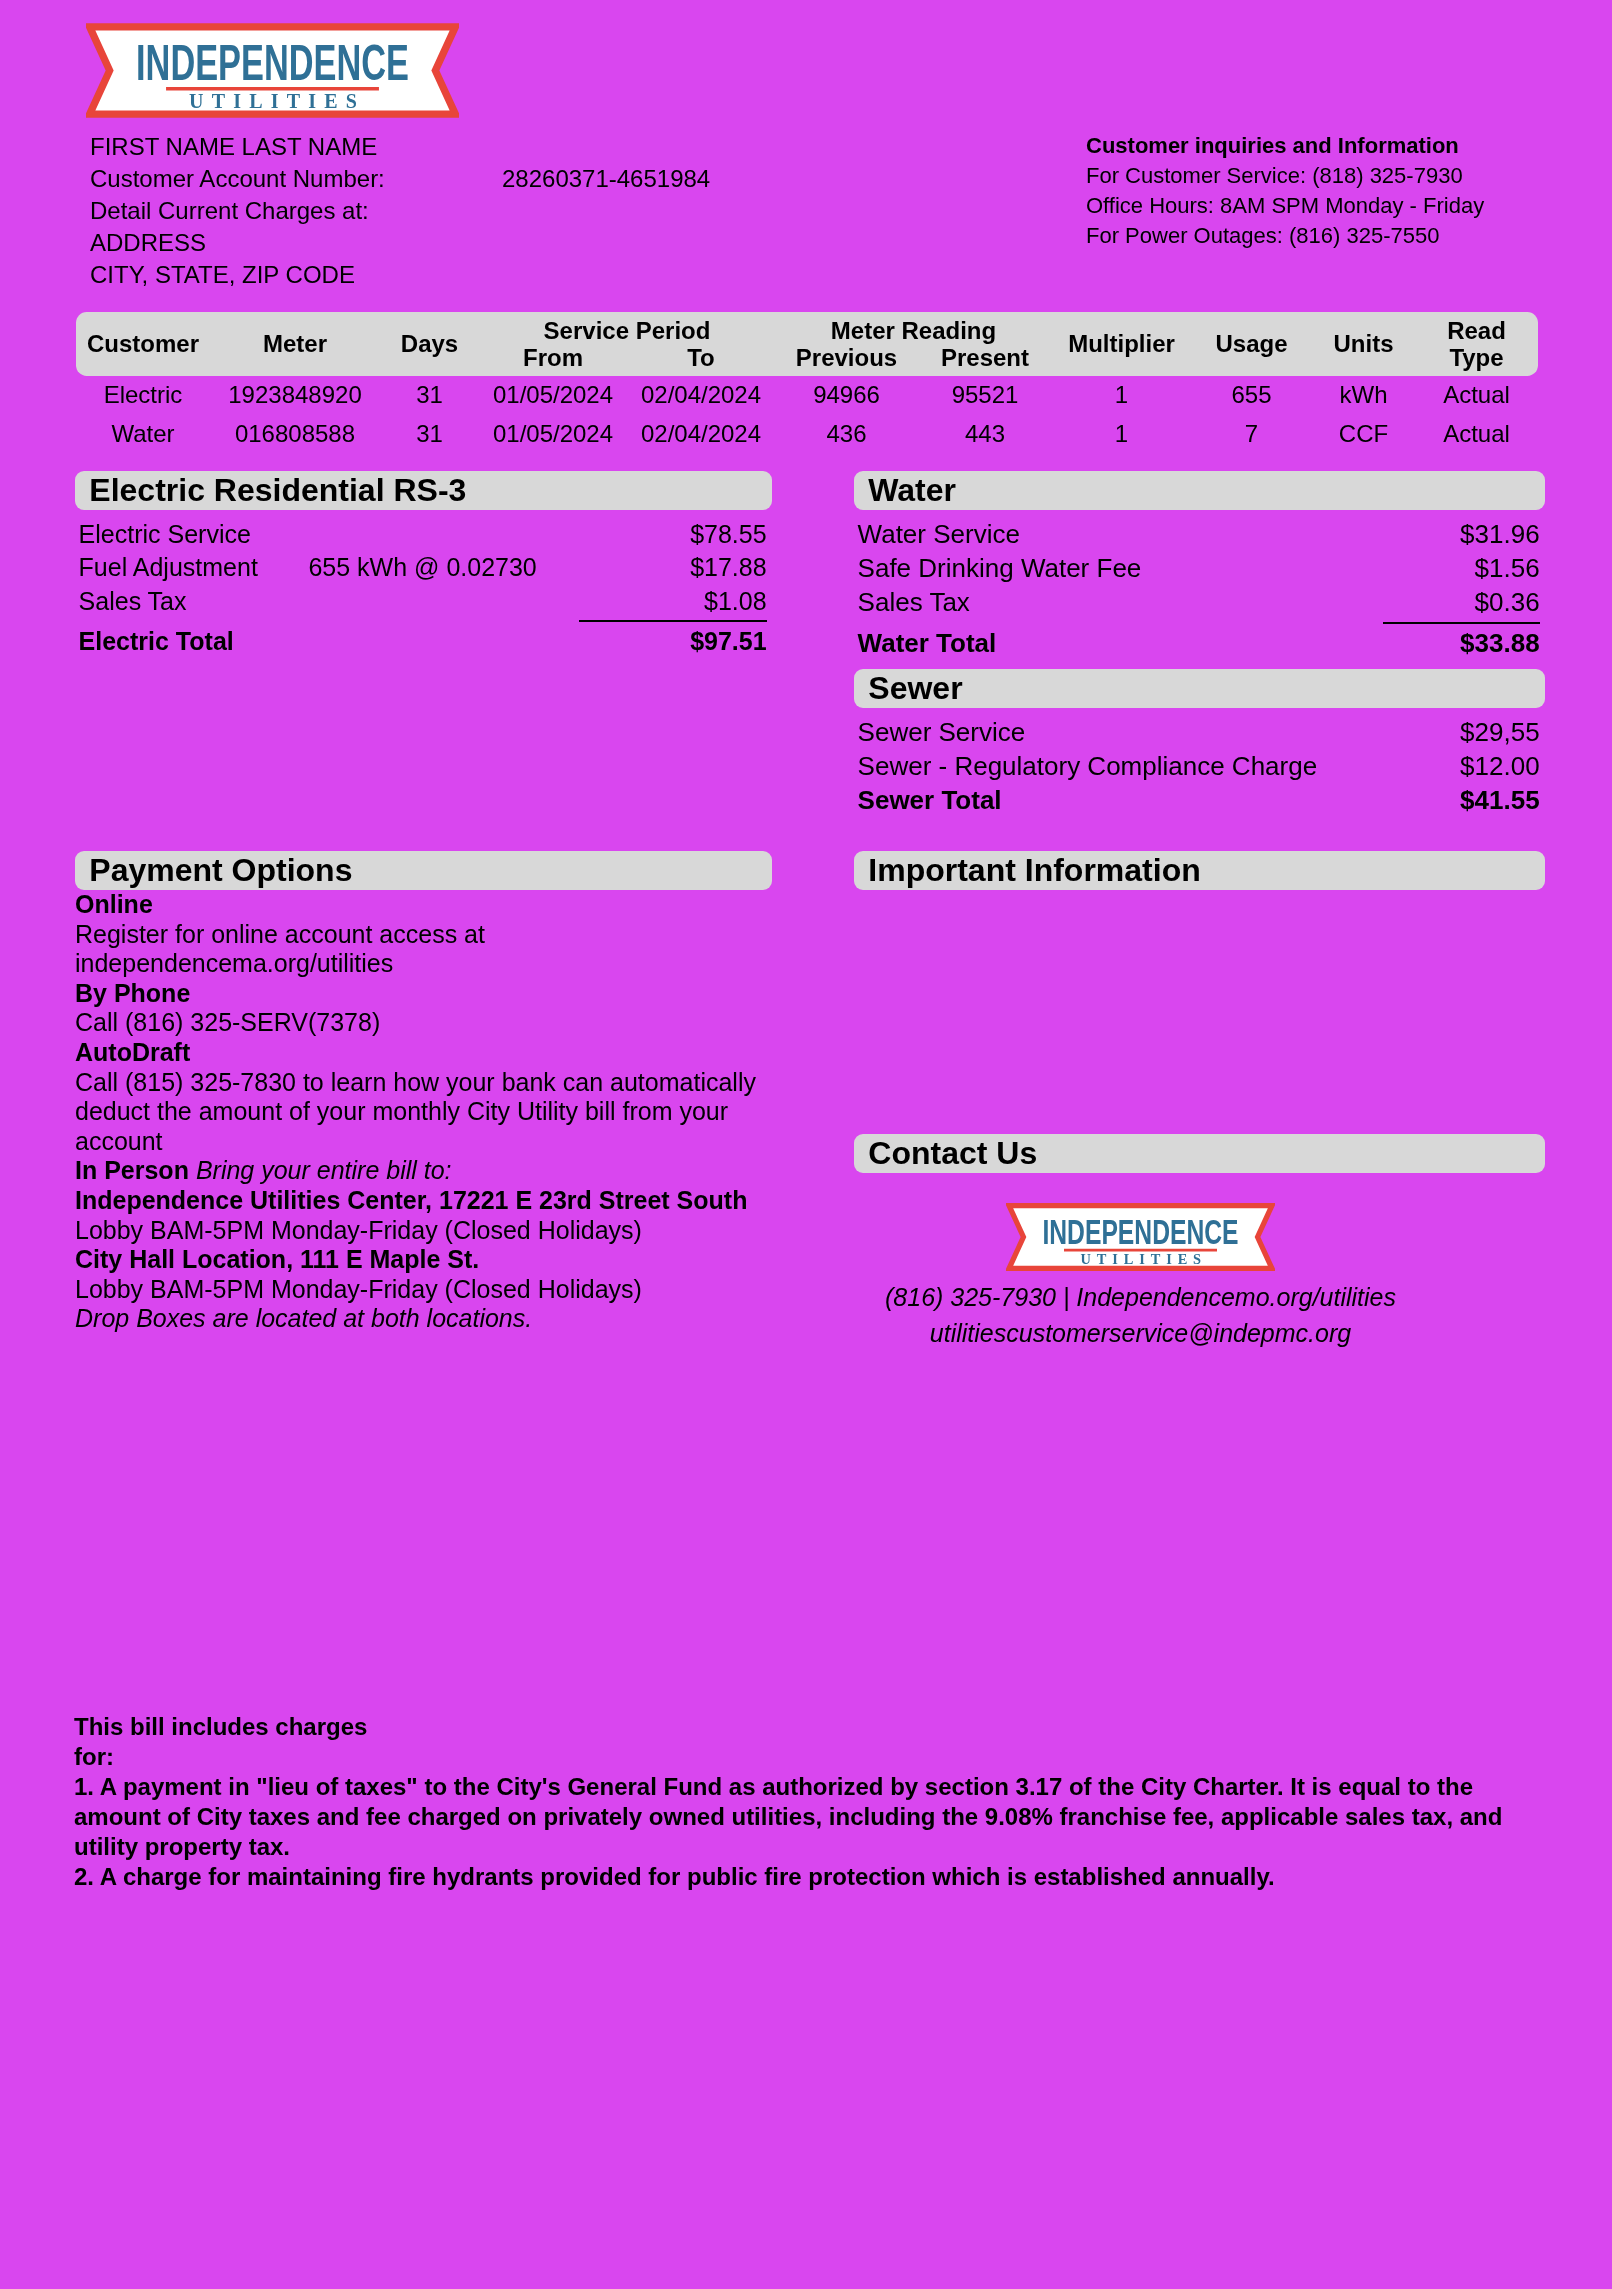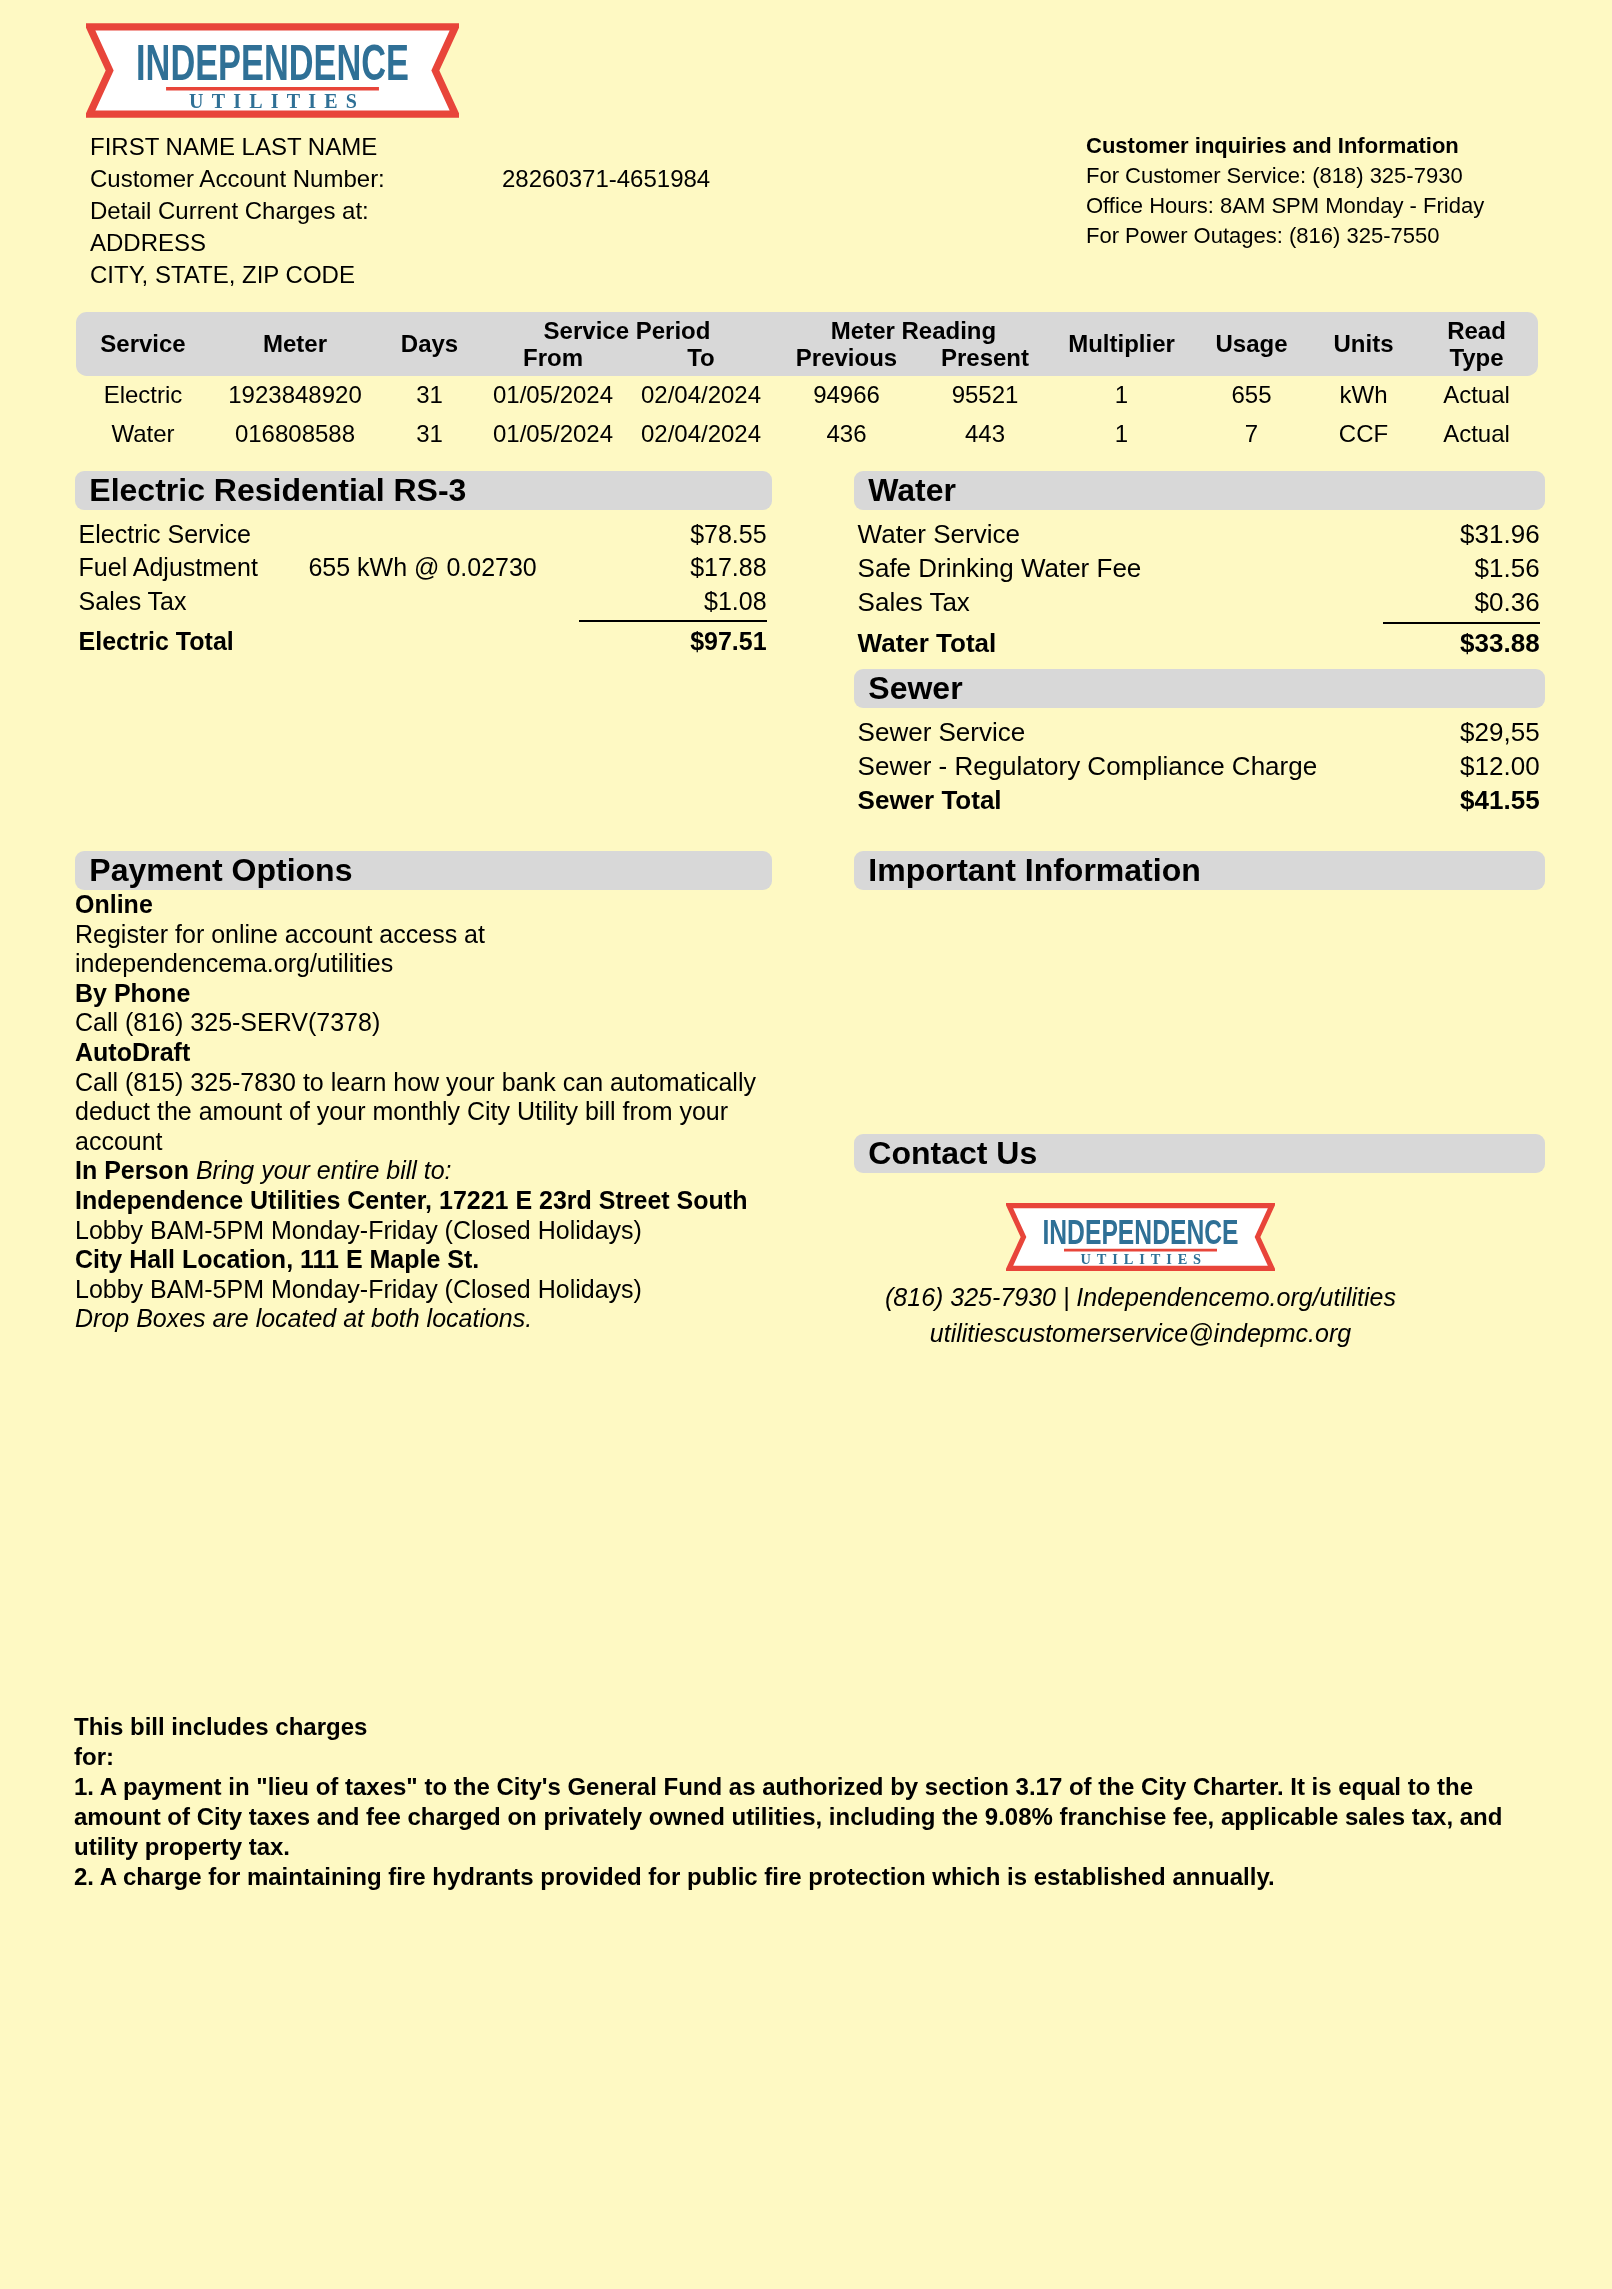--- a/index.html
+++ b/index.html
@@ -1,17 +1,17 @@
 <!DOCTYPE html>
 <html style="font-size:14.3px"><head>
 <meta charset="utf-8">
 <style>
   html,body{margin:0;padding:0;background:#fff;}
   .page{
-    position:relative;width:1612px;height:2289px;background:#fef9c3;
+    position:relative;width:1612px;height:2289px;background:#d946ef;
     font-family:"Liberation Sans","DejaVu Sans",sans-serif;color:#000;overflow:hidden;
   }
   .abs{position:absolute;}
 
   
   #logo-main{left:86px;top:23px;width:373px;height:95px;}
 
   
   #customer{left:90px;top:131px;font-size:24px;line-height:32px;}
   .acct-row{display:flex;}
@@ -96,21 +96,21 @@
 
   <div id="inquiries" class="abs">
     <div class="inq-title">Customer inquiries and Information</div>
     <div>For Customer Service: (818) 325-7930</div>
     <div>Office Hours: 8AM SPM Monday - Friday</div>
     <div>For Power Outages: (816) 325-7550</div>
   </div>
 
   <div id="usage" class="abs">
     <div class="ugrid uhead">
-      <div class="c col1 rowspan">Service</div>
+      <div class="c col1 rowspan">Customer</div>
       <div class="c col2 rowspan">Meter</div>
       <div class="c col3 rowspan">Days</div>
       <div class="c sp45 r1">Service Period</div>
       <div class="c col4 r2">From</div>
       <div class="c col5 r2">To</div>
       <div class="c sp67 r1">Meter Reading</div>
       <div class="c col6 r2">Previous</div>
       <div class="c col7 r2">Present</div>
       <div class="c col8 rowspan">Multiplier</div>
       <div class="c col9 rowspan">Usage</div>

